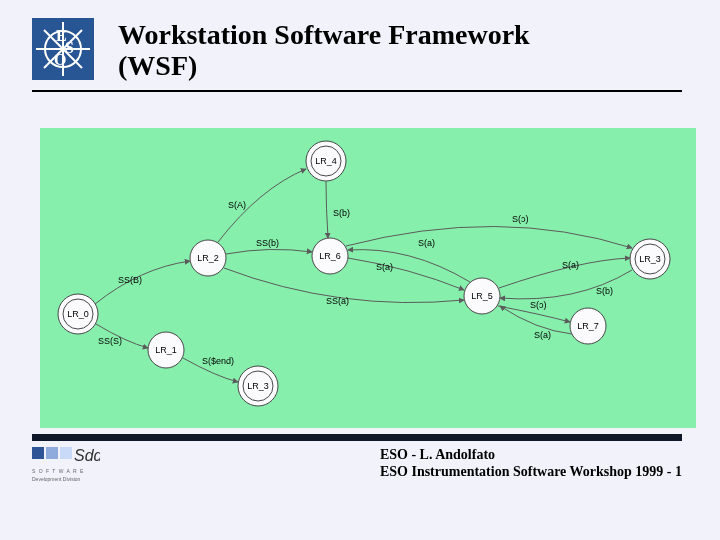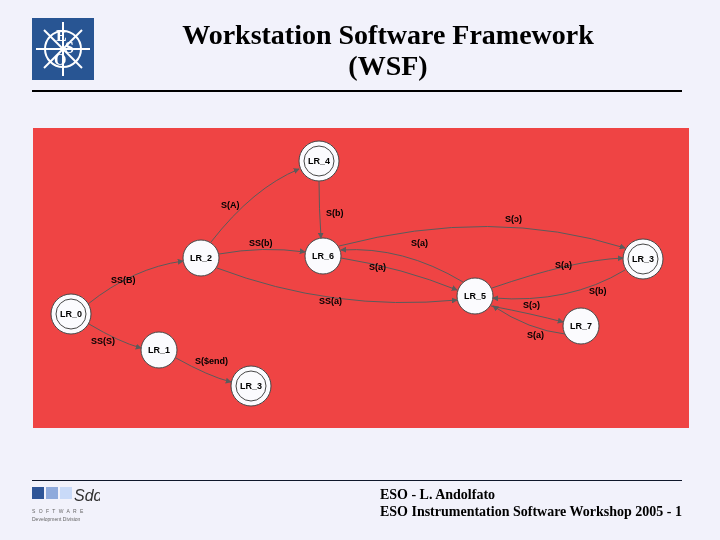--- a/index.html
+++ b/index.html
@@ -31,67 +31,67 @@
   .eso-logo {
     width: 62px;
     height: 62px;
     background: #1f497d;
     position: relative;
     flex: 0 0 auto;
   }
   .eso-logo svg { display: block; }
   .title-wrap {
     flex: 1;
-    text-align: center;
+    text-align: left;
     padding-top: 2px;
+    padding-left: 24px;
   }
   .title-line1 {
     font-size: 28px;
     font-weight: bold;
     line-height: 1.1;
     color: #000;
   }
   .title-line2 {
     font-size: 28px;
     font-weight: bold;
     line-height: 1.1;
     color: #000000;
   }
   
   .panel {
     position: absolute;
-    left: 33px;
+    left: 40px;
     top: 128px;
     width: 656px;
     height: 300px;
-    background: #ef4444;
-    font-weight: bold;
+    background: #86efac;
   }
   .panel svg {
     width: 656px;
     height: 300px;
     display: block;
   }
   .node-text, .edge-text, .node-text-sm {
     font-family: Arial, Helvetica, sans-serif;
     fill: #000;
   }
   .node-text { font-size: 9px; }
   .edge-text { font-size: 9px; }
   .edge { stroke: #5b5b5b; stroke-width: 1; fill: none; }
   .nodefill { fill: #fbfbfe; stroke: #474747; stroke-width: 1; }
   .ring { fill: #fbfbfe; stroke: #474747; stroke-width: 1; }
   
   .footer {
     position: absolute;
     left: 32px;
     right: 38px;
-    top: 480px;
+    top: 434px;
     height: 52px;
-    border-top: 1px solid #0f172a;
+    border-top: 7px solid #0f172a;
   }
   .sdd-logo {
     position: absolute;
     left: 0;
     top: 6px;
     width: 68px;
     height: 40px;
   }
   .footer .credit {
     position: absolute;
@@ -233,17 +233,17 @@
         <rect x="0" y="0" width="12" height="12" fill="#2f5597"></rect>
         <rect x="14" y="0" width="12" height="12" fill="#8faadc"></rect>
         <rect x="28" y="0" width="12" height="12" fill="#c9daf8"></rect>
         <text x="42" y="14" font-family="Arial" font-size="16" font-style="italic" fill="#2f2f2f">Sdd</text>
         <text x="0" y="26" font-family="Arial" font-size="5" letter-spacing="1" fill="#666">S O F T W A R E</text>
         <text x="0" y="34" font-family="Arial" font-size="5" fill="#666">Development Division</text>
       </svg>
     </div>
     <div class="credit">
       <div>ESO - L. Andolfato</div>
-      <div>ESO Instrumentation Software Workshop 2005 - 1</div>
+      <div>ESO Instrumentation Software Workshop 1999 - 1</div>
     </div>
   </div>
 
 </div>
 
 </body></html>

